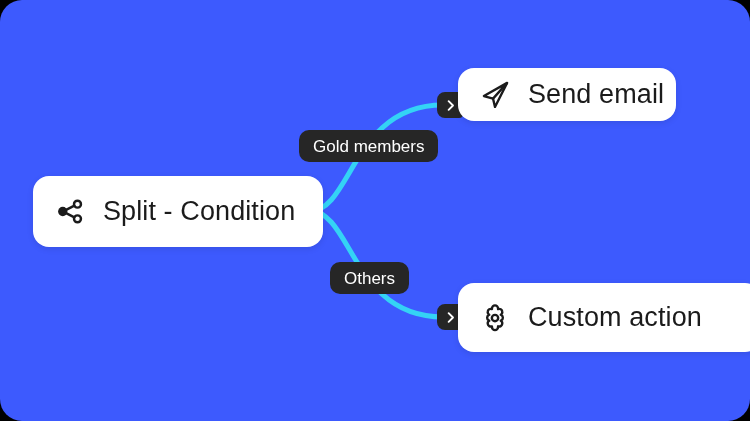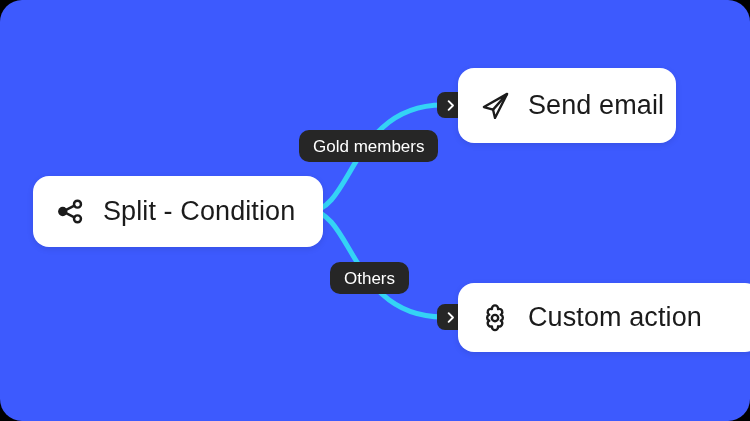--- a/index.html
+++ b/index.html
@@ -57,21 +57,21 @@
     flex: 0 0 auto;
     width: 34px;
     height: 34px;
     display: flex;
     align-items: center;
     justify-content: center;
   }
   .node-icon svg { display: block; }
 
   #node-split        { left: 33px;  top: 176px; width: 290px; height: 71px; }
-  #node-send-email   { left: 458px; top: 68px;  width: 218px; height: 75px; }
+  #node-send-email   { left: 458px; top: 68px;  width: 218px; height: 53px; }
   #node-custom-action{ left: 458px; top: 283px; width: 303px; height: 69px; }
 
   
   .pill {
     position: absolute;
     display: flex;
     align-items: center;
     justify-content: center;
     background: #262626;
     border-radius: 10px;

